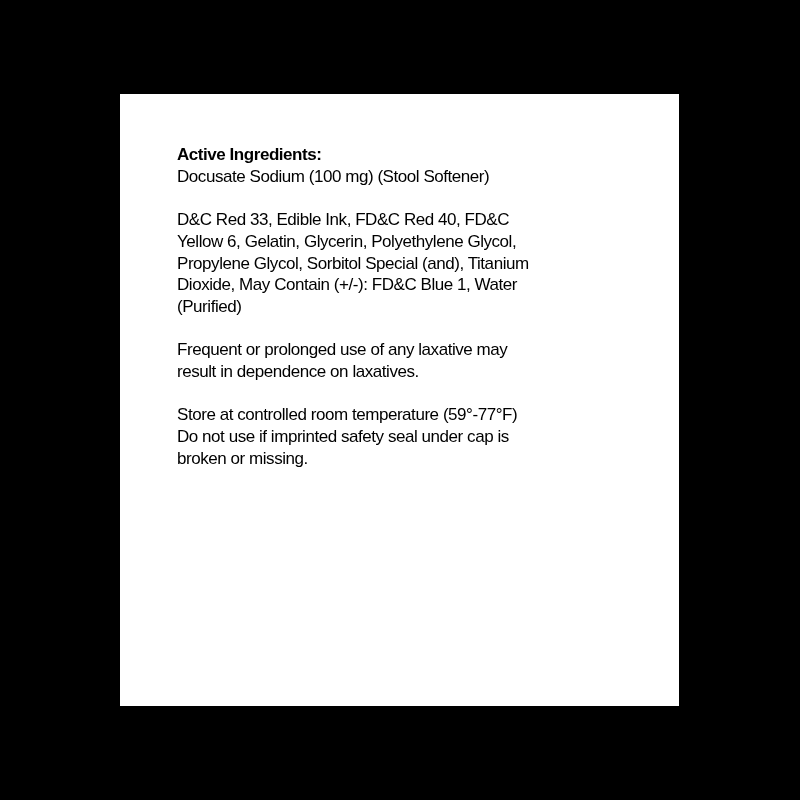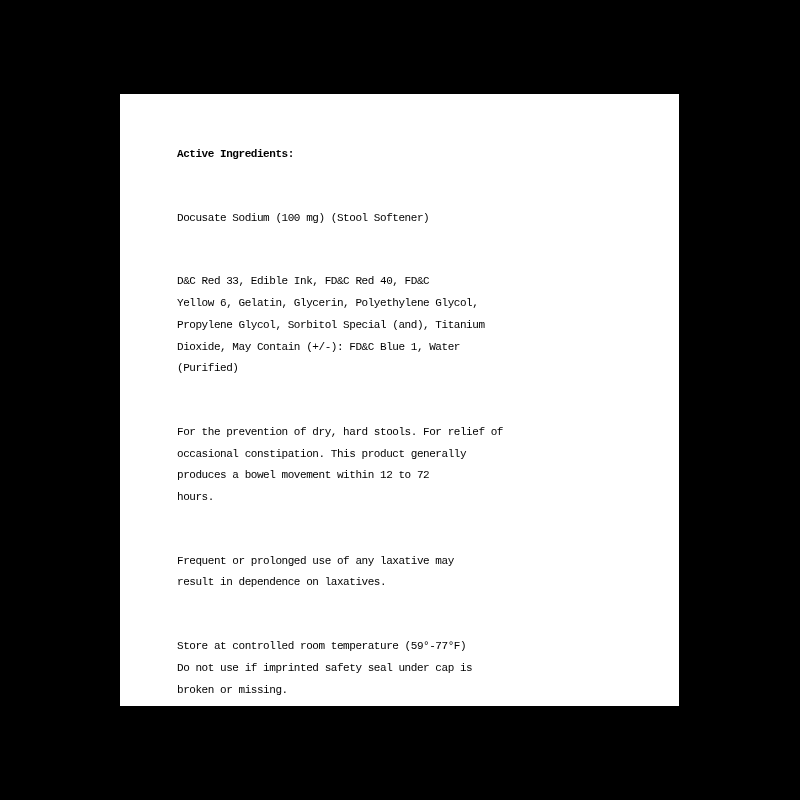--- a/index.html
+++ b/index.html
@@ -13,28 +13,28 @@
       position: absolute;
       left: 120px; top: 94px;
       width: 559px; height: 612px;
       background: #ffffff;
     }
     .content {
       position: absolute;
       left: 57px; top: 50px;
       width: 470px;
       color: #000000;
-      font-family: Liberation Mono, monospace;
-      font-size: 11px;
+      font-family: Liberation Sans, sans-serif;
+      font-size: 17px;
       line-height: 21.7px;
       letter-spacing: -0.45px;
     }
     .heading { font-weight: bold; }
     .block { margin: 0 0 21.7px 0; }
-    .para { white-space: pre-line; margin-top: 42px; }
+    .para { white-space: pre-line; }
   </style>
 </head>
 <body>
 
 <div class="panel">
   <div class="content">
 
     <div class="block">
       <div class="heading">Active Ingredients:</div>
       <div class="para">Docusate Sodium (100 mg) (Stool Softener)</div>
@@ -42,24 +42,20 @@
 
     <div class="block">
       <div class="para">D&amp;C Red 33, Edible Ink, FD&amp;C Red 40, FD&amp;C
 Yellow 6, Gelatin, Glycerin, Polyethylene Glycol,
 Propylene Glycol, Sorbitol Special (and), Titanium
 Dioxide, May Contain (+/-): FD&amp;C Blue 1, Water
 (Purified)</div>
     </div>
 
     <div class="block">
-      <div class="para">For the prevention of dry, hard stools.  For relief of
-occasional constipation.  This product generally
-produces a bowel movement within 12 to 72
-hours.</div>
     </div>
 
     <div class="block">
       <div class="para">Frequent or prolonged use of any laxative may
 result in dependence on laxatives.</div>
     </div>
 
     <div class="block">
       <div class="para">Store at controlled room temperature (59°-77°F)
 Do not use if imprinted safety seal under cap is

